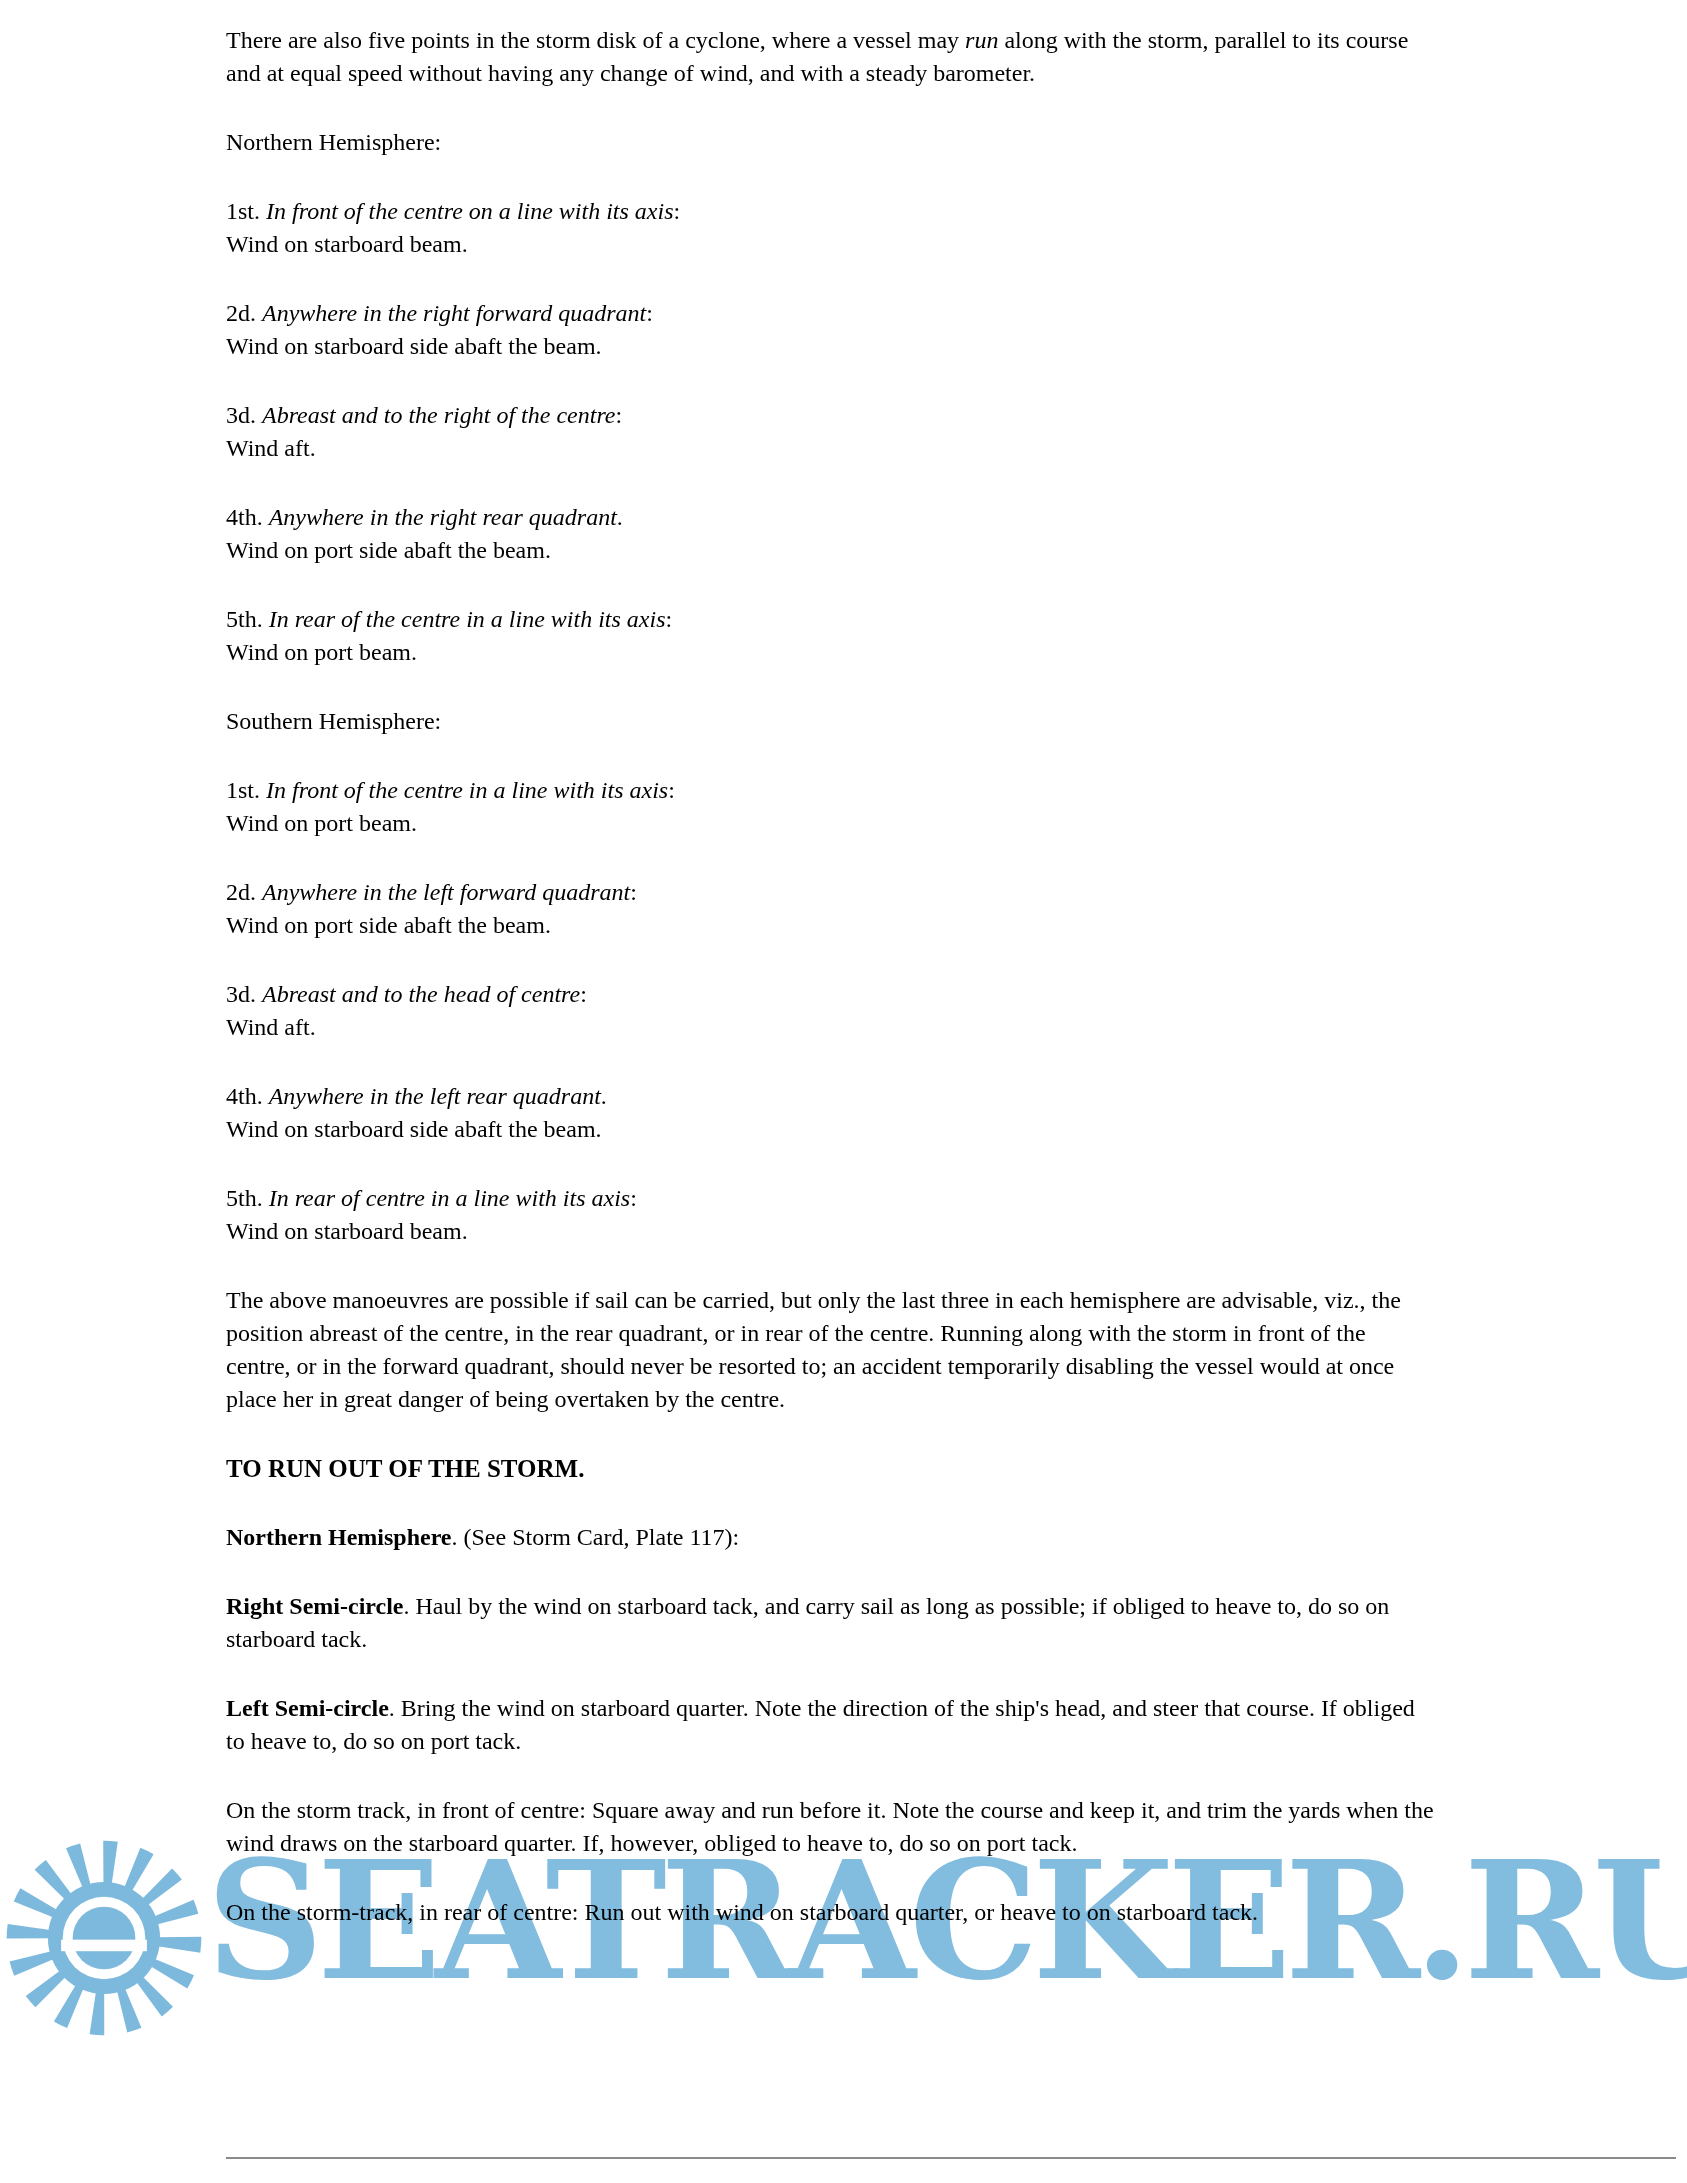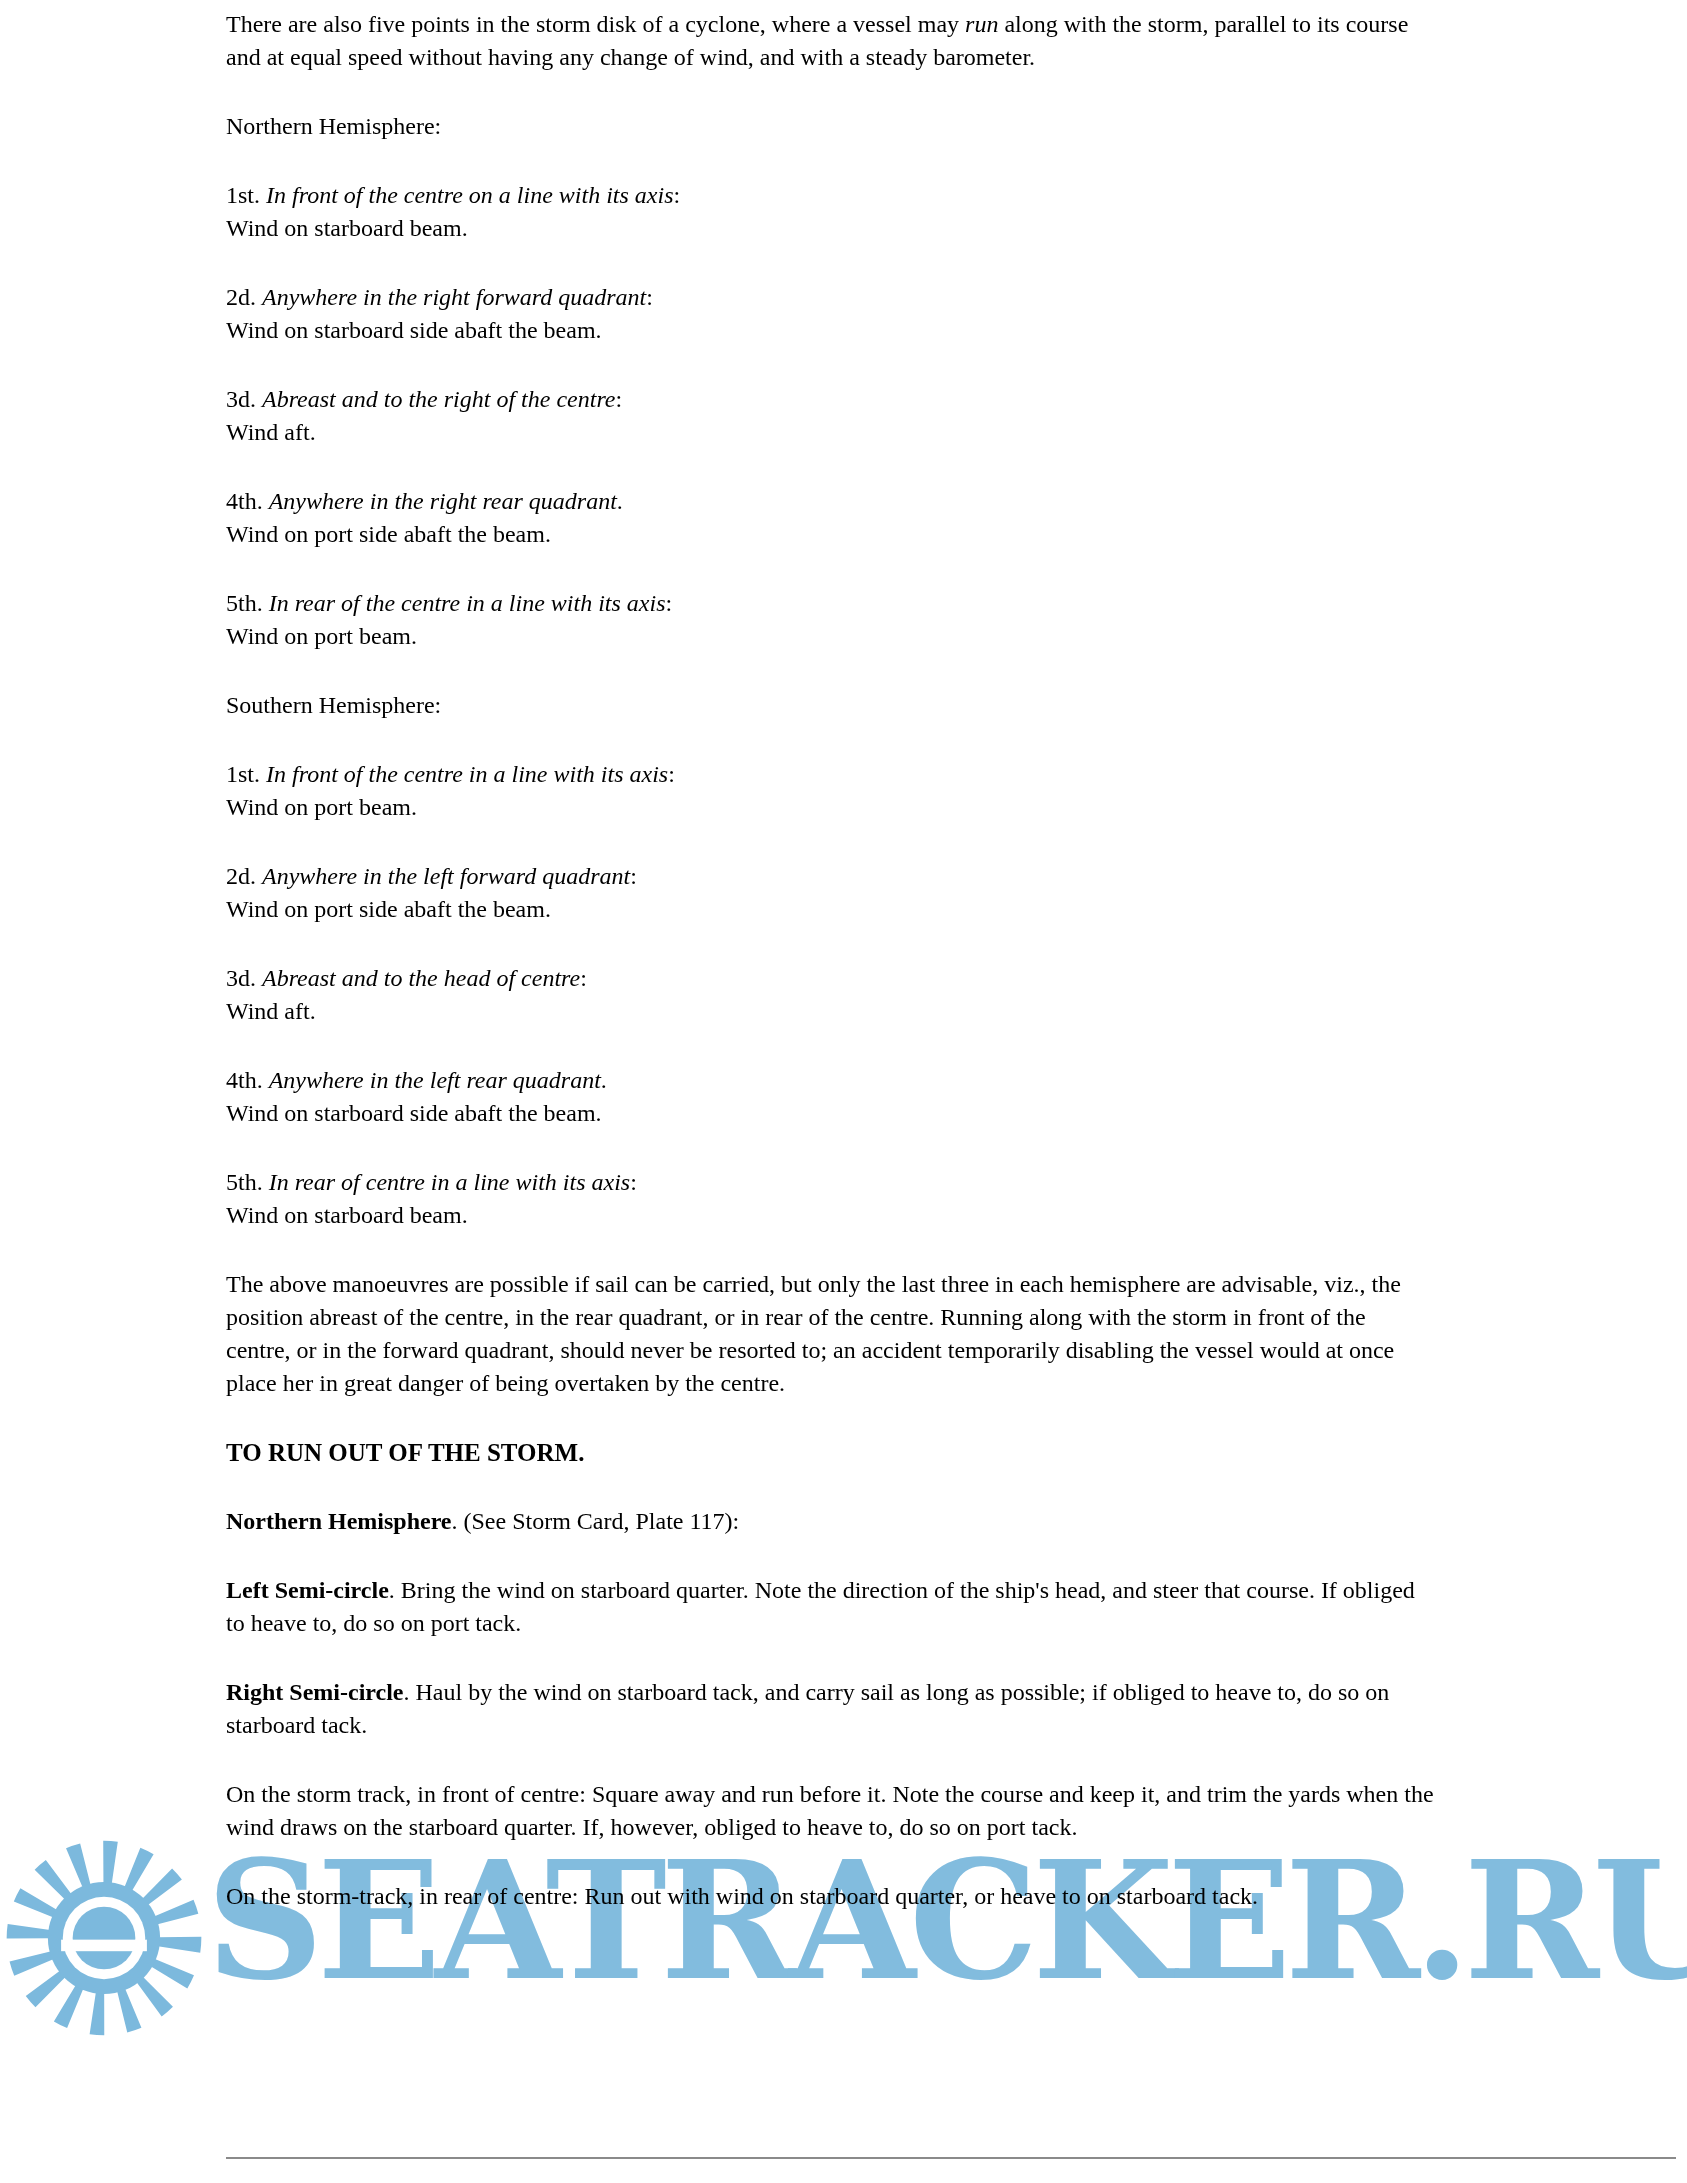--- a/index.html
+++ b/index.html
@@ -14,21 +14,21 @@
     color: #000000;
   }
   .content {
     position: relative;
     z-index: 1;
     padding: 8px 251px 0 226px;
     font-size: 24px;
     line-height: 33px;
   }
   .content p { margin: 36px 0; }
-  .content > p:first-child { margin-top: 0; }
+  .content > p:first-child { margin-top: 16px; }
   i { font-style: italic; }
   b { font-weight: bold; text-align: center; }
   .heading {
     text-align: left;
     font-weight: bold;
     font-size: 25px;
     margin: 40px 0;
     line-height: 33px;
   }
   .watermark {
@@ -104,23 +104,23 @@
     <p><span>4th. </span><i>Anywhere in the left rear quadrant</i><span>.</span><br><span>Wind on starboard side abaft the beam.</span></p>
 
     <p><span>5th. </span><i>In rear of centre in a line with its axis</i><span>:</span><br><span>Wind on starboard beam.</span></p>
 
     <p>The above manoeuvres are possible if sail can be carried, but only the last three in each hemisphere are advisable, viz., the position abreast of the centre, in the rear quadrant, or in rear of the centre. Running along with the storm in front of the centre, or in the forward quadrant, should never be resorted to; an accident temporarily disabling the vessel would at once place her in great danger of being overtaken by the centre.</p>
 
     <p class="heading">TO RUN OUT OF THE STORM.</p>
 
     <p><b>Northern Hemisphere</b><span>. (See Storm Card, Plate 117):</span></p>
 
+    <p><b>Right Semi-circle</b><span>. Haul by the wind on starboard tack, and carry sail as long as possible; if obliged to heave to, do so on starboard tack.</span></p>
+
     <p><b>Left Semi-circle</b><span>. Bring the wind on starboard quarter. Note the direction of the ship's head, and steer that course. If obliged to heave to, do so on port tack.</span></p>
-
-    <p><b>Right Semi-circle</b><span>. Haul by the wind on starboard tack, and carry sail as long as possible; if obliged to heave to, do so on starboard tack.</span></p>
 
     <p>On the storm track, in front of centre: Square away and run before it. Note the course and keep it, and trim the yards when the wind draws on the starboard quarter. If, however, obliged to heave to, do so on port tack.</p>
 
     <p>On the storm-track, in rear of centre: Run out with wind on starboard quarter, or heave to on starboard tack.</p>
 
   </div>
 
   <div class="bottom-rule"></div>
 
 </div>

